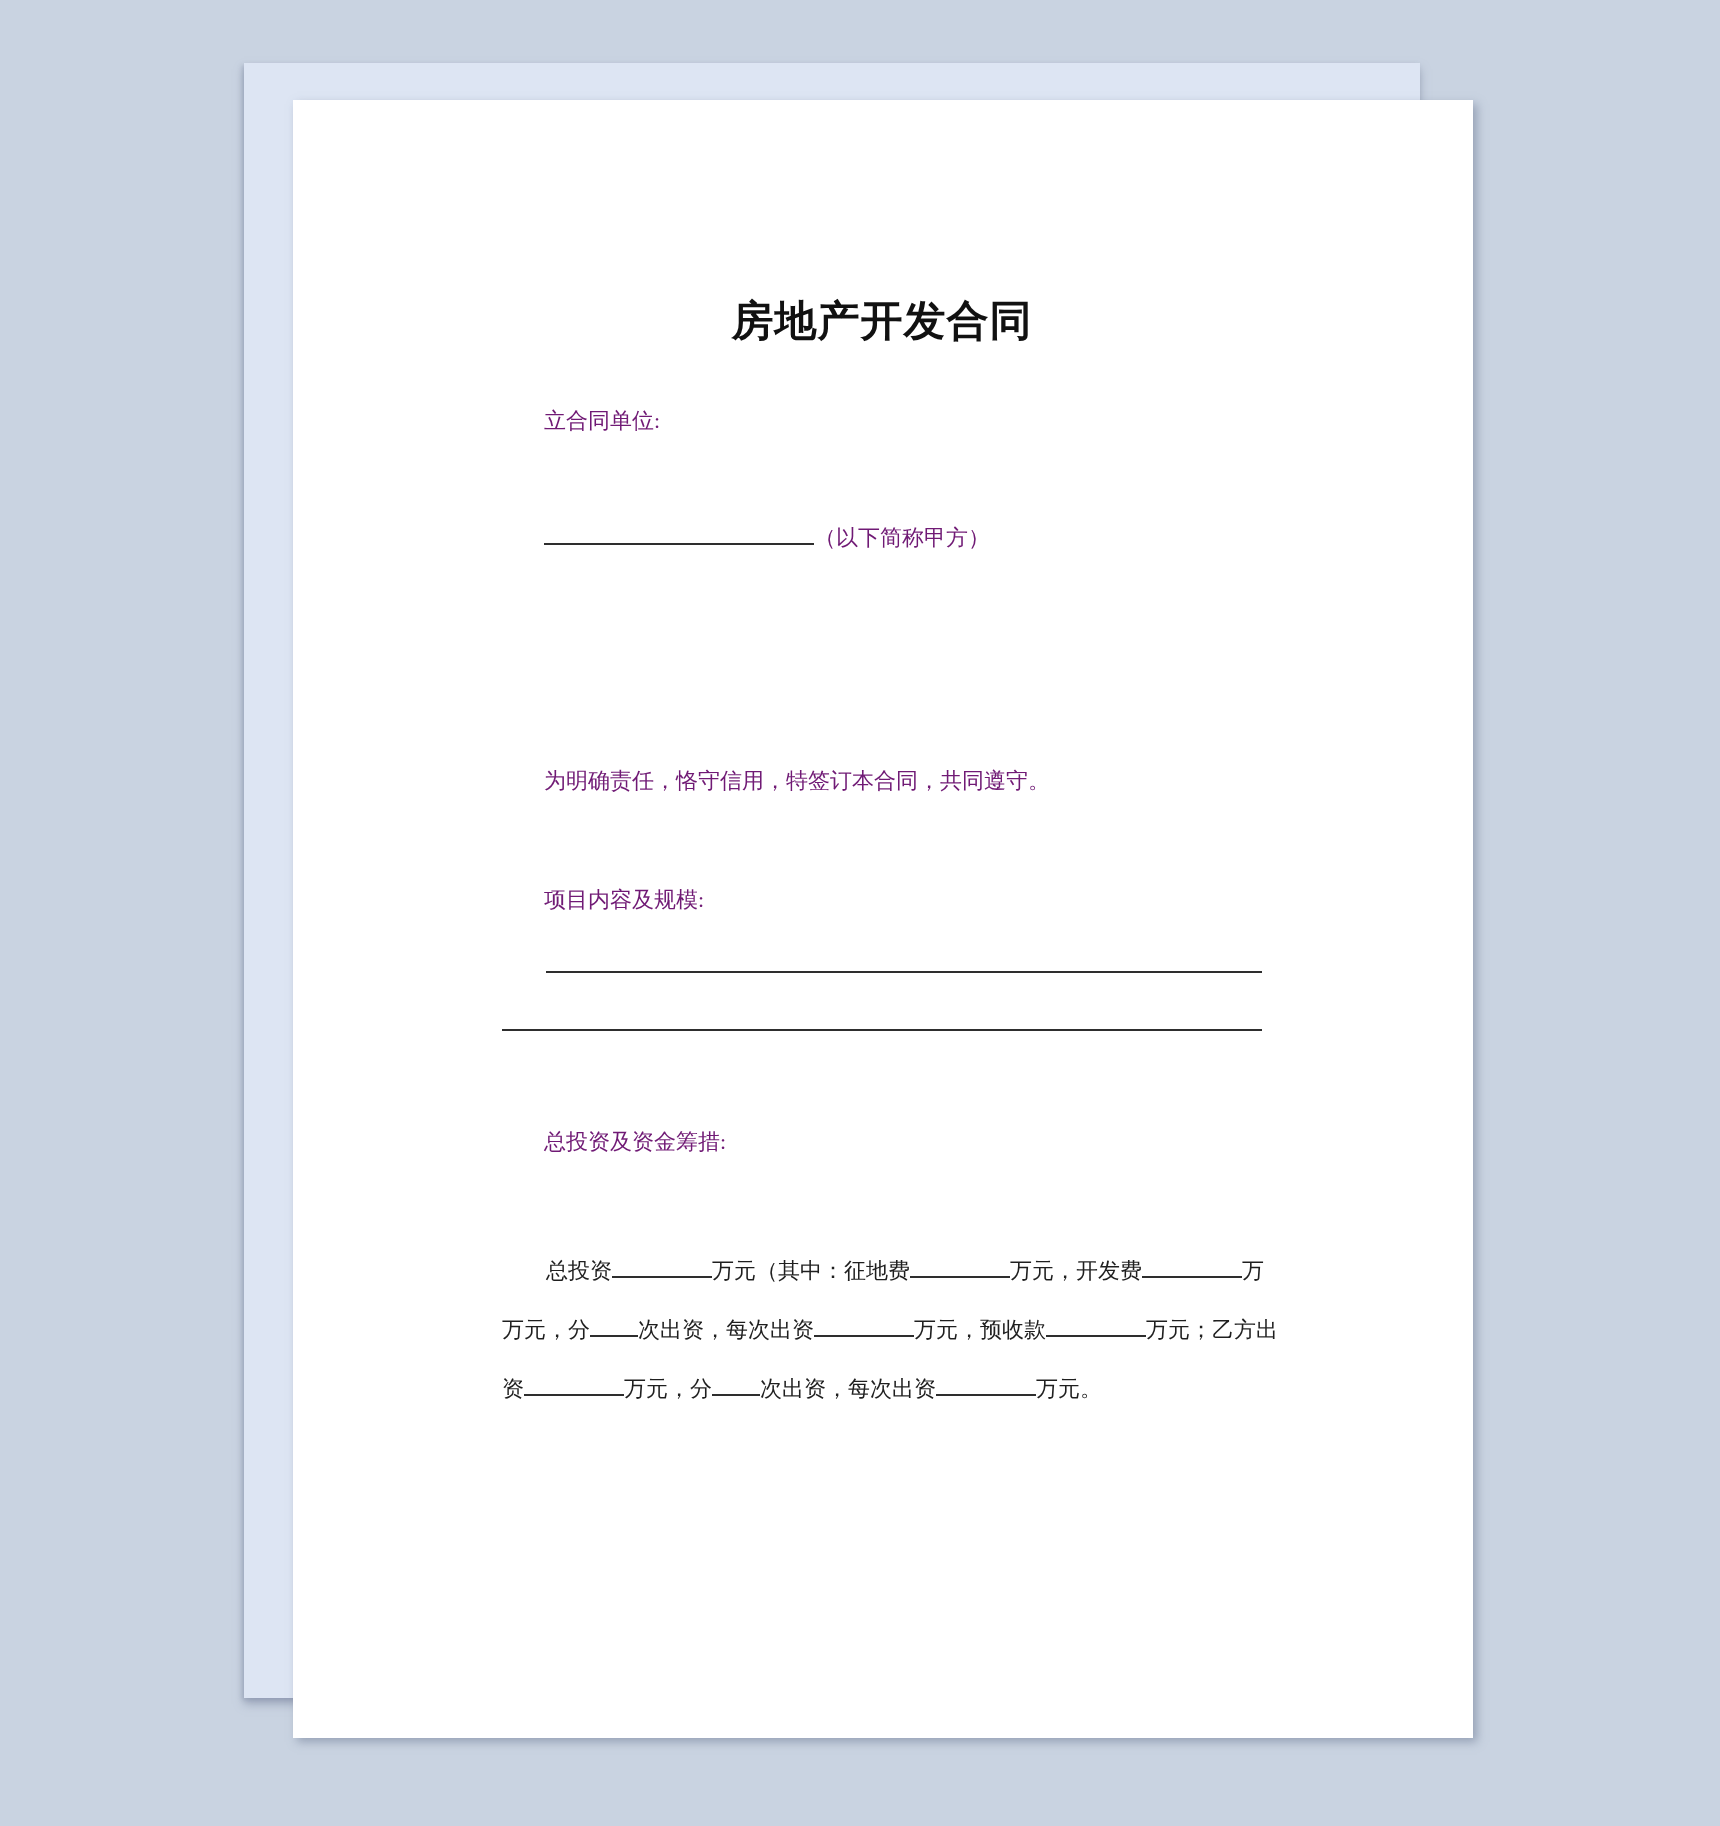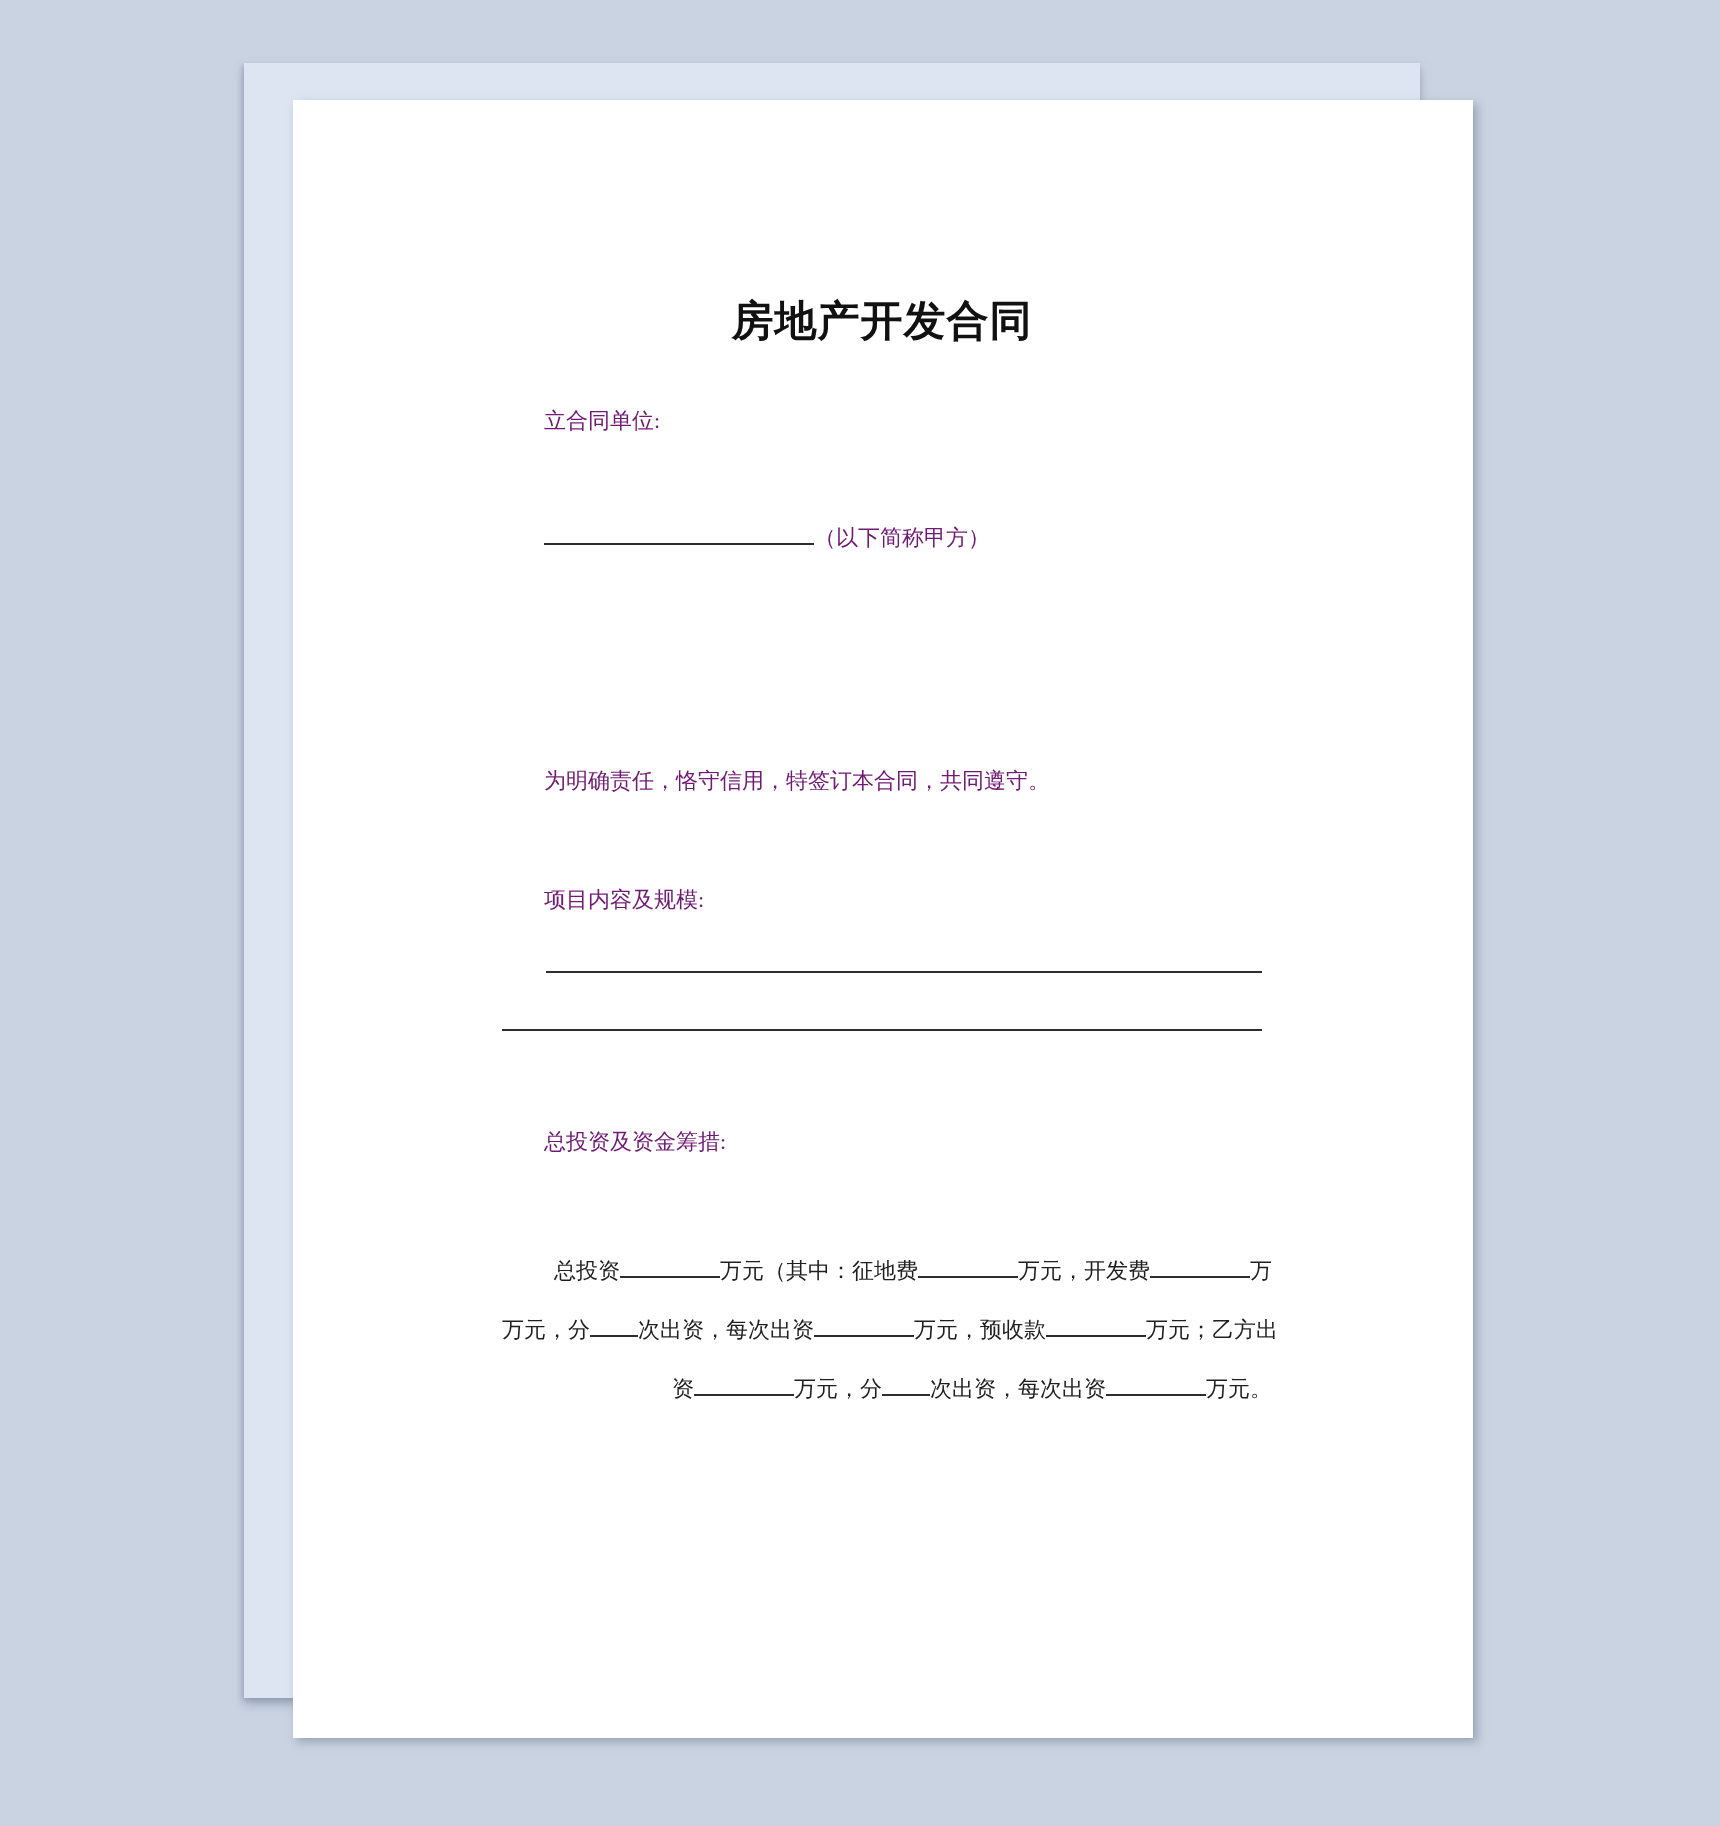--- a/index.html
+++ b/index.html
@@ -73,21 +73,20 @@
   .rule-2 { top: 929px; left: 209px; width: 760px; }
 
   .inv-paragraph {
     position: absolute;
     top: 1141px; left: 209px; width: 770px;
   }
   .inv-line {
     line-height: 59px;
     height: 59px;
     white-space: nowrap;
-    text-align: right;
   }
   .inv-line.indent { text-indent: 44px; }
 </style>
 </head>
 <body>
 
 <div class="bg">
   <div class="back-sheet"></div>
 
   <div class="paper">

